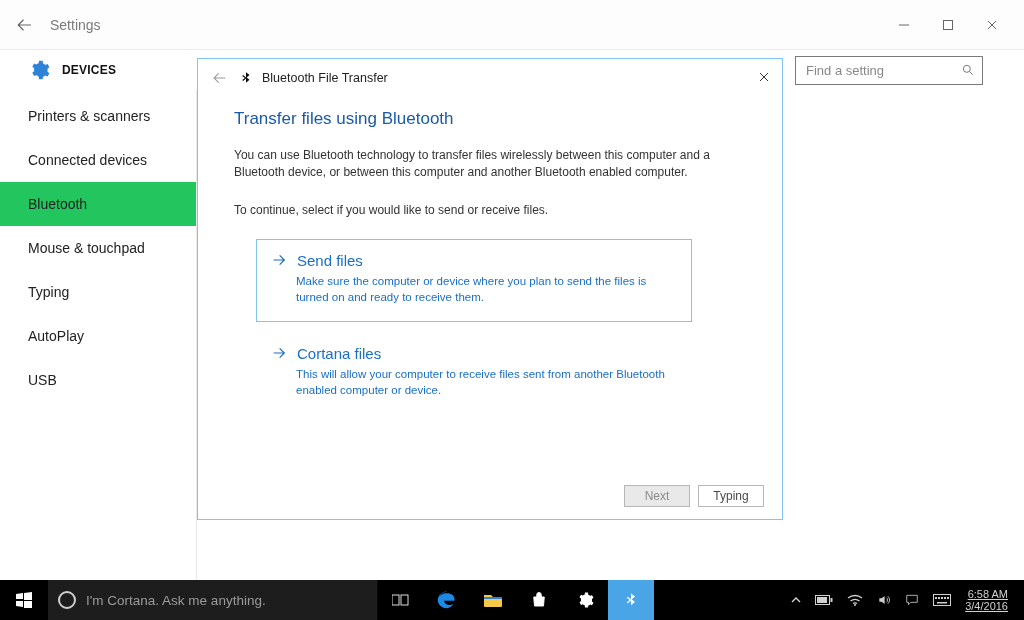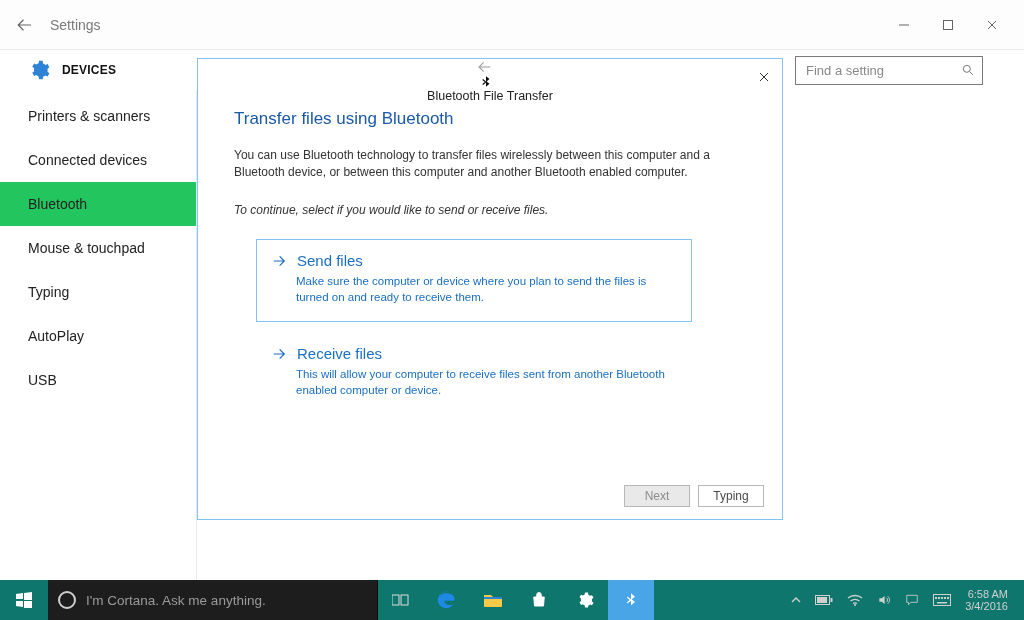--- a/index.html
+++ b/index.html
@@ -26,54 +26,54 @@
 
   
   .body-row { display: flex; height: calc(100% - 90px); }
   .sidebar { width: 197px; border-right: 1px solid #eaeaea; padding-top: 4px; }
   .side-item { height: 44px; display: flex; align-items: center; padding: 0 0 0 28px; font-size: 14px; color: #222; cursor: default; }
   .side-item.active { background: #22c55e; }
   .content { flex: 1; background: #fff; }
 
   
   .dialog { position: absolute; left: 197px; top: 58px; width: 586px; height: 462px; background: #fff; border: 1px solid #7fc4f3; }
-  .dlg-titlebar { position: relative; height: 38px; display: flex; align-items: center; padding: 0 14px; flex-direction: column; }
+  .dlg-titlebar { position: relative; height: 38px; display: flex; align-items: center; padding: 0 14px; }
   .dlg-back { color: #9a9a9a; font-size: 14px; margin-right: 10px; }
   .dlg-bt-icon { width: 16px; height: 16px; display: inline-flex; align-items: center; justify-content: center; margin-right: 8px; border-radius: 2px; background:#fff; color:#0a0a0a; }
   .dlg-title { font-size: 12.5px; color: #222; }
   .dlg-close { position: absolute; right: 6px; top: 6px; width: 24px; height: 24px; display:flex; align-items:center; justify-content:center; color:#333; font-size:14px; }
 
   .dlg-body { padding: 6px 36px 0 36px; }
   .dlg-h1 { color: #1a5aa6; font-size: 17px; font-weight: 500; margin: 6px 0 18px 0; }
   .dlg-p { color: #333; font-size: 12px; line-height: 1.45; margin-bottom: 16px; max-width: 480px; }
-  .dlg-p.instr { margin-top: 20px; margin-bottom: 20px; font-style: italic; }
+  .dlg-p.instr { margin-top: 20px; margin-bottom: 20px; }
 
   .option-card { border: 1px solid transparent; padding: 12px 14px 16px 14px; margin: 0 0 10px 22px; width: 436px; }
   .option-card.hovered { border-color: #7fc4f3; }
-  .opt-head { display: flex; align-items: flex-end; gap: 10px; }
+  .opt-head { display: flex; align-items: flex-start; gap: 10px; }
   .opt-arrow { color: #1a6fc2; font-size: 15px; }
   .opt-title { color: #1a6fc2; font-size: 15px; }
   .opt-desc { color: #1a6fc2; font-size: 11.5px; line-height: 1.4; margin-left: 25px; margin-top: 4px; }
 
   .dlg-buttons { position: absolute; right: 18px; bottom: 12px; display: flex; gap: 8px; }
   .dlg-btn { min-width: 66px; height: 22px; font-size: 12px; border: 1px solid #b7b7b7; background: #e9e9e9; color: #4a4a4a; display: flex; align-items: center; justify-content: center; }
   .dlg-btn.primary-disabled { color: #8c8c8c; }
   .dlg-btn.cancel { background: #fff; }
 
   
-  .taskbar { position: absolute; left: 0; right: 0; bottom: 0; height: 40px; background: #0f766e; color: #ddd; display: flex; align-items: stretch; }
+  .taskbar { position: absolute; left: 0; right: 0; bottom: 0; height: 40px; background: #000000; color: #ddd; display: flex; align-items: stretch; }
   .tb-start { width: 48px; display: flex; align-items: center; justify-content: center; }
   .tb-cortana { display: flex; align-items: center; gap: 10px; padding: 0 10px; background: #1d1d1d; width: 330px; border-right: 1px solid #0a0a0a; }
   .cortana-circle { width: 18px; height: 18px; border: 2px solid #cfcfcf; border-radius: 50%; }
   .cortana-text { color: #9a9a9a; font-size: 13.5px; }
   .tb-icons { display: flex; align-items: center; }
   .tb-icon { width: 46px; display: flex; align-items: center; justify-content: center; height: 100%; color:#fff; font-size:15px; }
   .tb-icon.active-bt { background: #4aa5e6; }
   .tb-tray { margin-left: auto; display: flex; align-items: center; gap: 14px; padding: 0 10px; color:#d0d0d0; font-size:12px; }
-  .tb-clock { text-align: right; line-height: 1.1; font-size: 11px; padding-right: 6px; }
+  .tb-clock { text-align: right; line-height: 1.1; font-size: 11px; padding-right: 6px; text-decoration: underline; }
 
   svg { display: block; }
 </style>
 </head>
 <body>
 
 <div class="window">
   <div class="settings-window">
 
     <div class="titlebar">
@@ -186,21 +186,21 @@
           <div class="opt-desc">Make sure the computer or device where you plan to send the files is turned on and ready to receive them.</div>
         </div>
 
         <div class="option-card">
           <div class="opt-head">
             <span class="opt-arrow">
               <svg width="16" height="16" viewBox="0 0 24 24">
                   <path fill="none" stroke="#1a6fc2" stroke-width="1.8" d="M4 12h15M13 5l7 7-7 7"></path>
                 </svg>
             </span>
-            <span class="opt-title">Receive files</span>
+            <span class="opt-title">Cortana files</span>
           </div>
           <div class="opt-desc">This will allow your computer to receive files sent from another Bluetooth enabled computer or device.</div>
         </div>
       </div>
 
       <div class="dlg-buttons">
         <div class="dlg-btn primary-disabled">
             <span>Next</span>
           </div>
         <div class="dlg-btn cancel">

